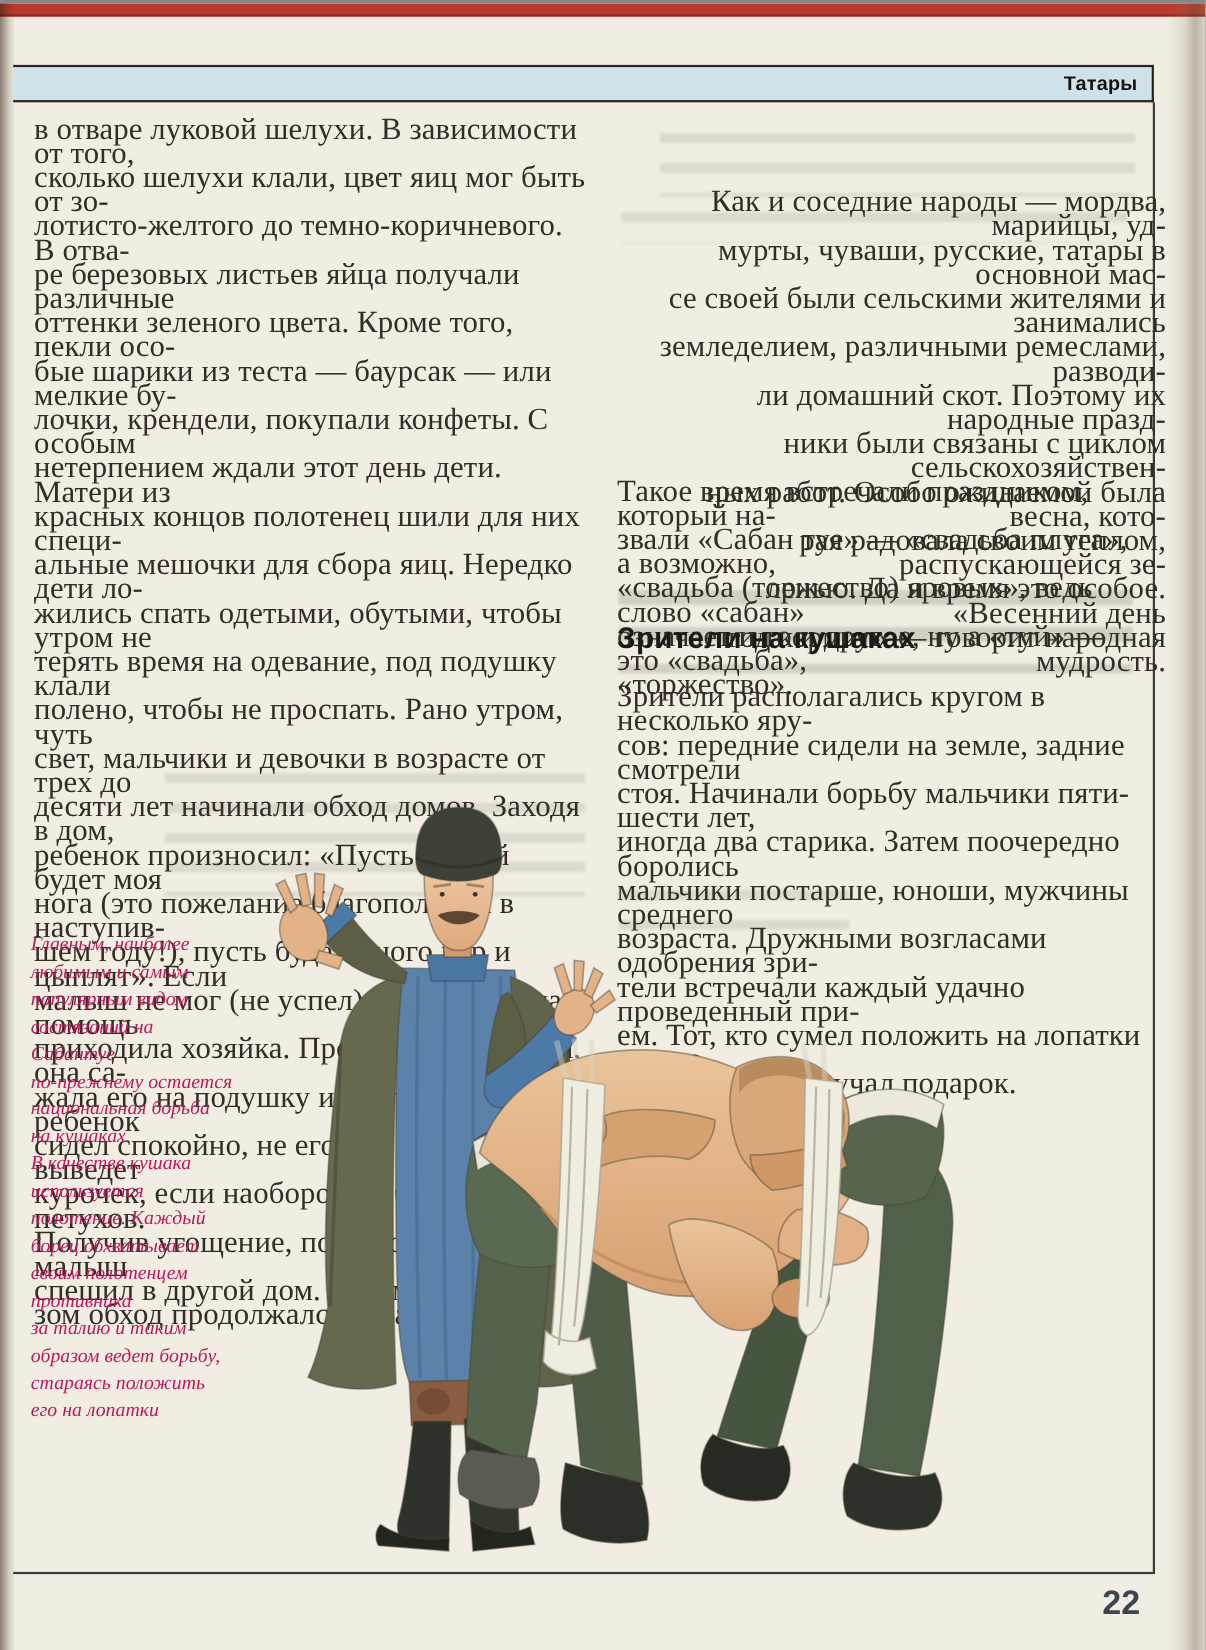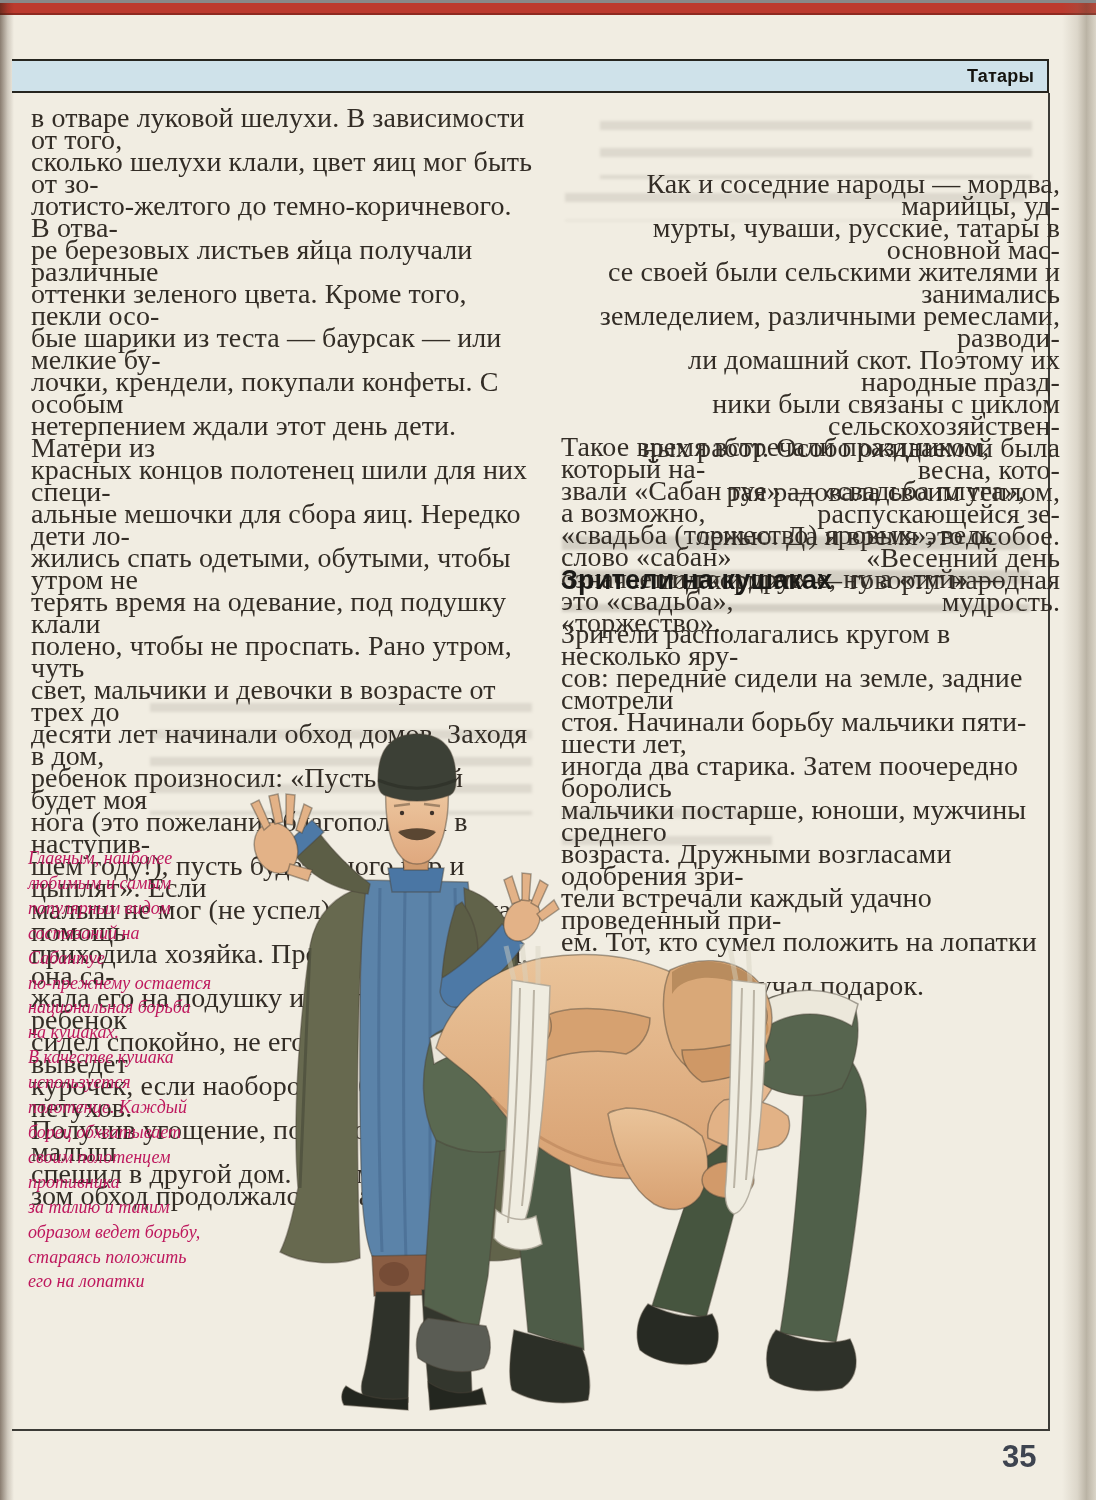--- a/index.html
+++ b/index.html
@@ -256,14 +256,14 @@
         <path d="M402,262 L440,268 C438,332 432,412 422,472 C418,500 410,518 400,522 C392,518 390,506 392,490 C398,420 400,332 402,262 Z"></path>
         <path d="M386,492 C398,502 414,504 426,498 L432,526 C414,536 394,532 384,520 Z"></path>
         <path d="M622,262 L656,266 C656,330 652,402 644,456 C640,480 632,494 624,496 C616,492 614,480 616,464 C620,402 621,330 622,262 Z"></path>
       </g>
       <path d="M410,270 C408,350 404,440 398,505 M424,272 C422,350 418,430 412,488 M632,270 C630,340 628,410 624,470 M644,272 C643,340 641,405 636,462" fill="none" stroke="#b5ae9e" stroke-width="2" stroke-opacity=".9"></path>
 
       <path d="M404,262 L396,228 M416,264 L412,226 M428,266 L428,228 M626,262 L620,230 M640,264 L638,228" stroke="#d8d2c2" stroke-width="5" fill="none"></path>
     </g>
   </svg>
 
-  <div class="page-number">35</div>
+  <div class="page-number">22</div>
 </div>
 
 </body></html>

